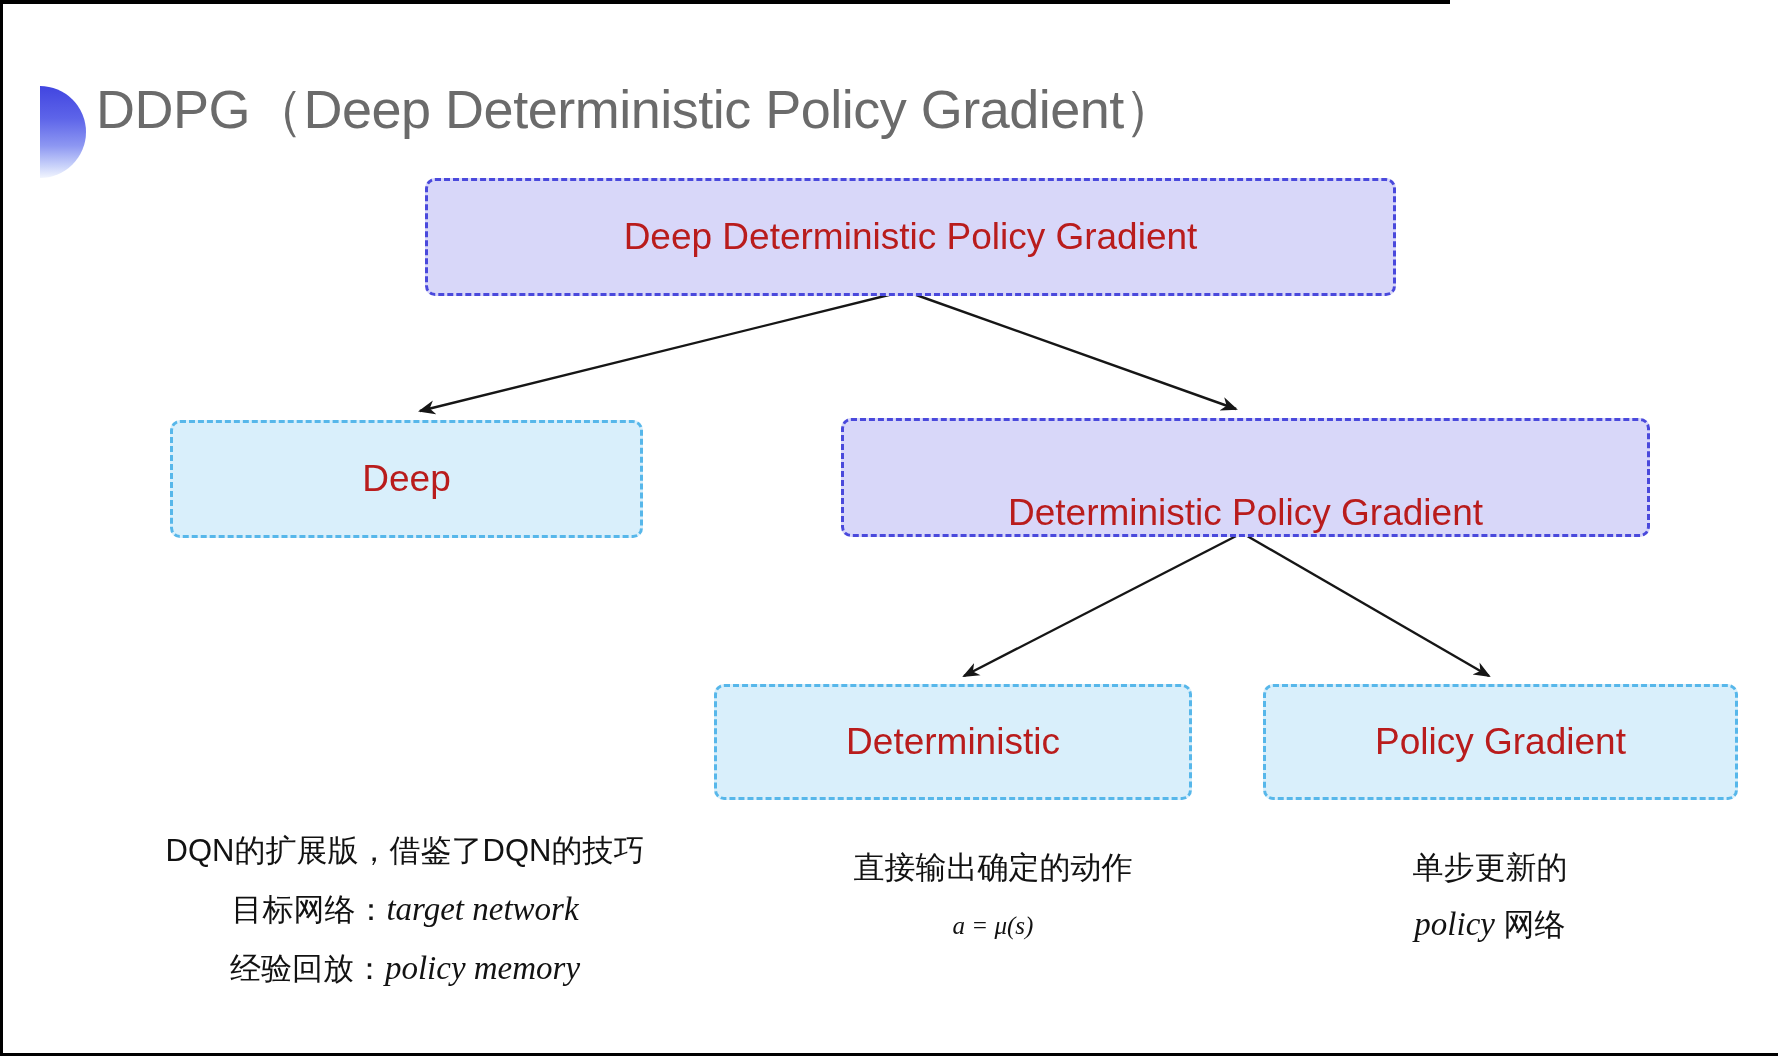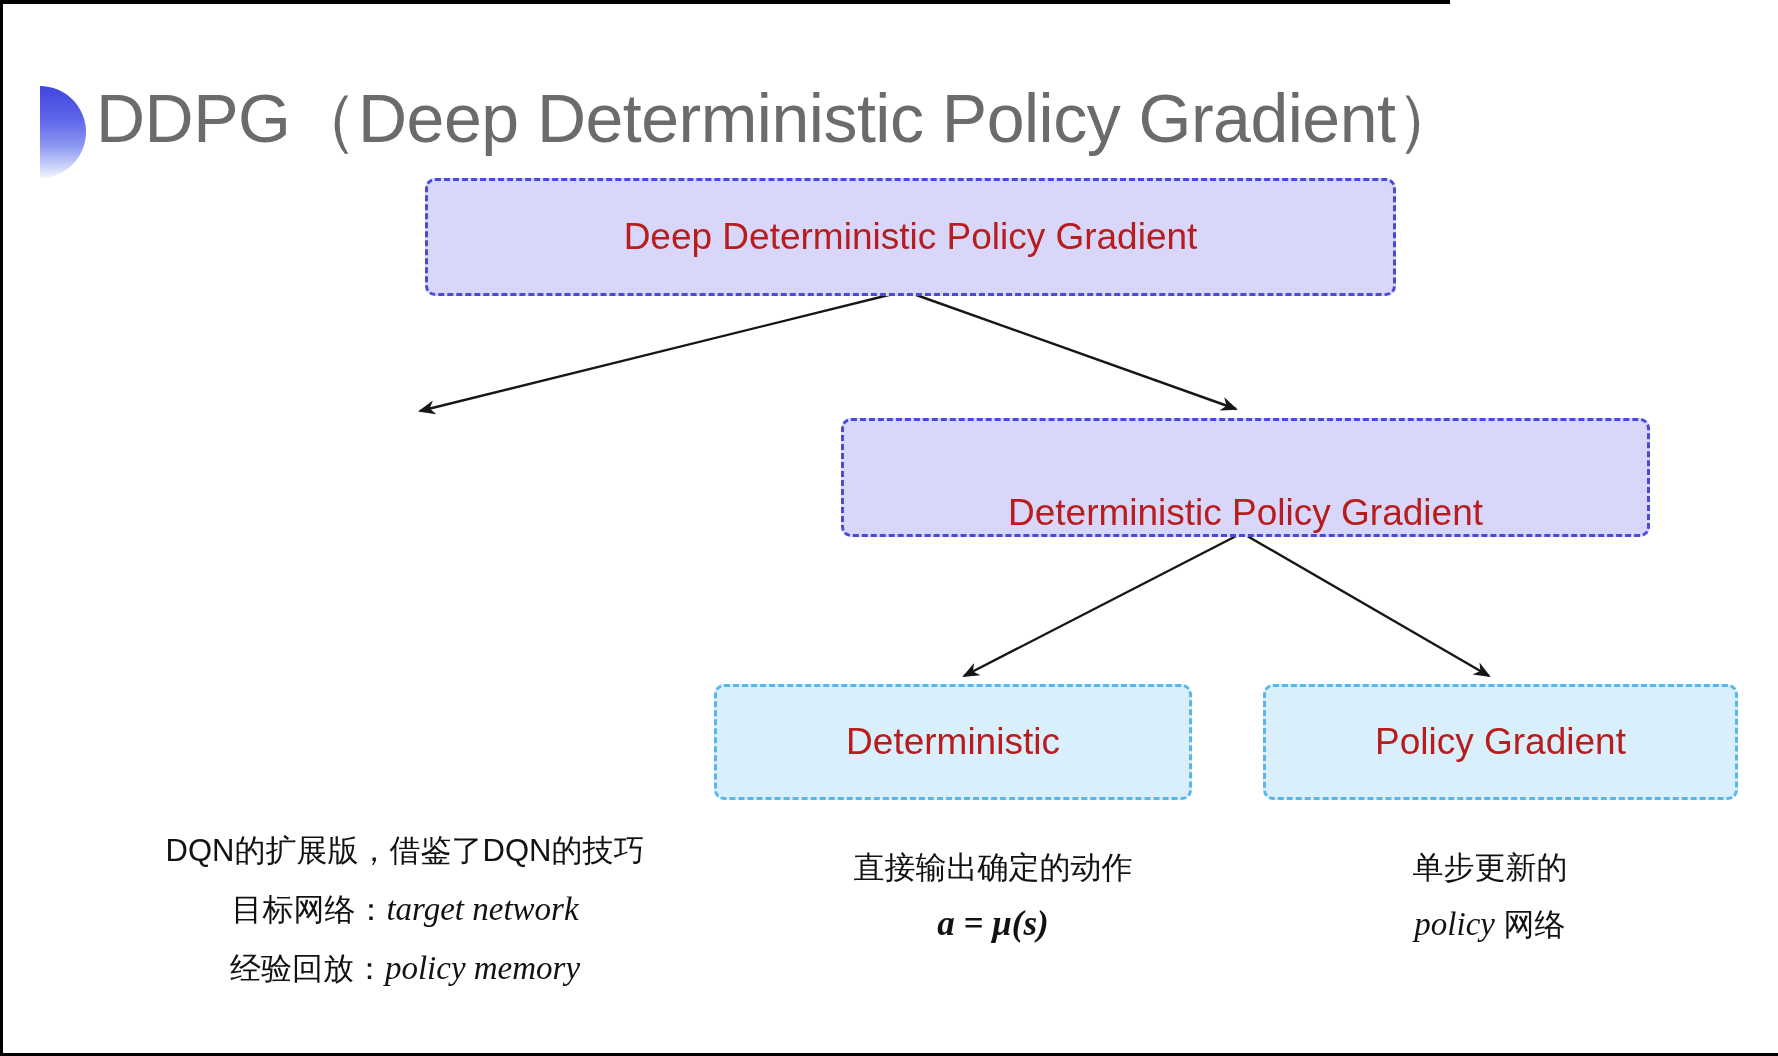--- a/index.html
+++ b/index.html
@@ -26,21 +26,21 @@
     left: 40px; top: 86px;
     width: 46px; height: 92px;
     border-radius: 0 46px 46px 0;
     background: linear-gradient(180deg, #4145e0 0%, #5d64e9 35%, #8d97f2 65%, #ccd5fa 88%, #f2f5fe 100%);
   }
 
   .title {
     position: absolute;
     left: 96px; top: 74px;
     margin: 0;
-    font-size: 68px;
+    font-size: 54px;
     font-weight: 400;
     letter-spacing: -0.5px;
     color: #6b6b6b;
     white-space: nowrap;
   }
 
   .edges {
     position: absolute;
     left: 0; top: 0;
     width: 1778px; height: 1056px;
@@ -88,22 +88,21 @@
 
   .term {
     font-family: "Liberation Serif", "DejaVu Serif", serif;
     font-style: italic;
     font-size: 33px;
     margin-left: 0;
   }
   .formula {
     font-family: "Liberation Serif", "DejaVu Serif", serif;
     font-style: italic;
-    font-size: 35px;
-    font-weight: bold;
+    font-size: 25px;
   }
   .term-inline {
     font-family: "Liberation Serif", "DejaVu Serif", serif;
     font-style: italic;
     font-size: 33px;
   }
 </style>
 </head>
 <body>
 
@@ -123,20 +122,23 @@
       </marker>
     </defs>
     <line x1="905" y1="291" x2="420" y2="411" stroke="#161616" stroke-width="2.4" marker-end="url(#arrowhead)"></line>
     <line x1="905" y1="291" x2="1236" y2="409" stroke="#161616" stroke-width="2.4" marker-end="url(#arrowhead)"></line>
     <line x1="1242" y1="533" x2="964" y2="676" stroke="#161616" stroke-width="2.4" marker-end="url(#arrowhead)"></line>
     <line x1="1242" y1="533" x2="1489" y2="676" stroke="#161616" stroke-width="2.4" marker-end="url(#arrowhead)"></line>
   </svg>
 
   <div class="node purple node-ddpg">
     <span>Deep Deterministic Policy Gradient</span>
+  </div>
+  <div class="node cyan node-deep">
+    <span>Deep</span>
   </div>
   <div class="node purple node-dpg">
     <span>Deterministic Policy Gradient</span>
   </div>
   <div class="node cyan node-det">
     <span>Deterministic</span>
   </div>
   <div class="node cyan node-pg">
     <span>Policy Gradient</span>
   </div>

